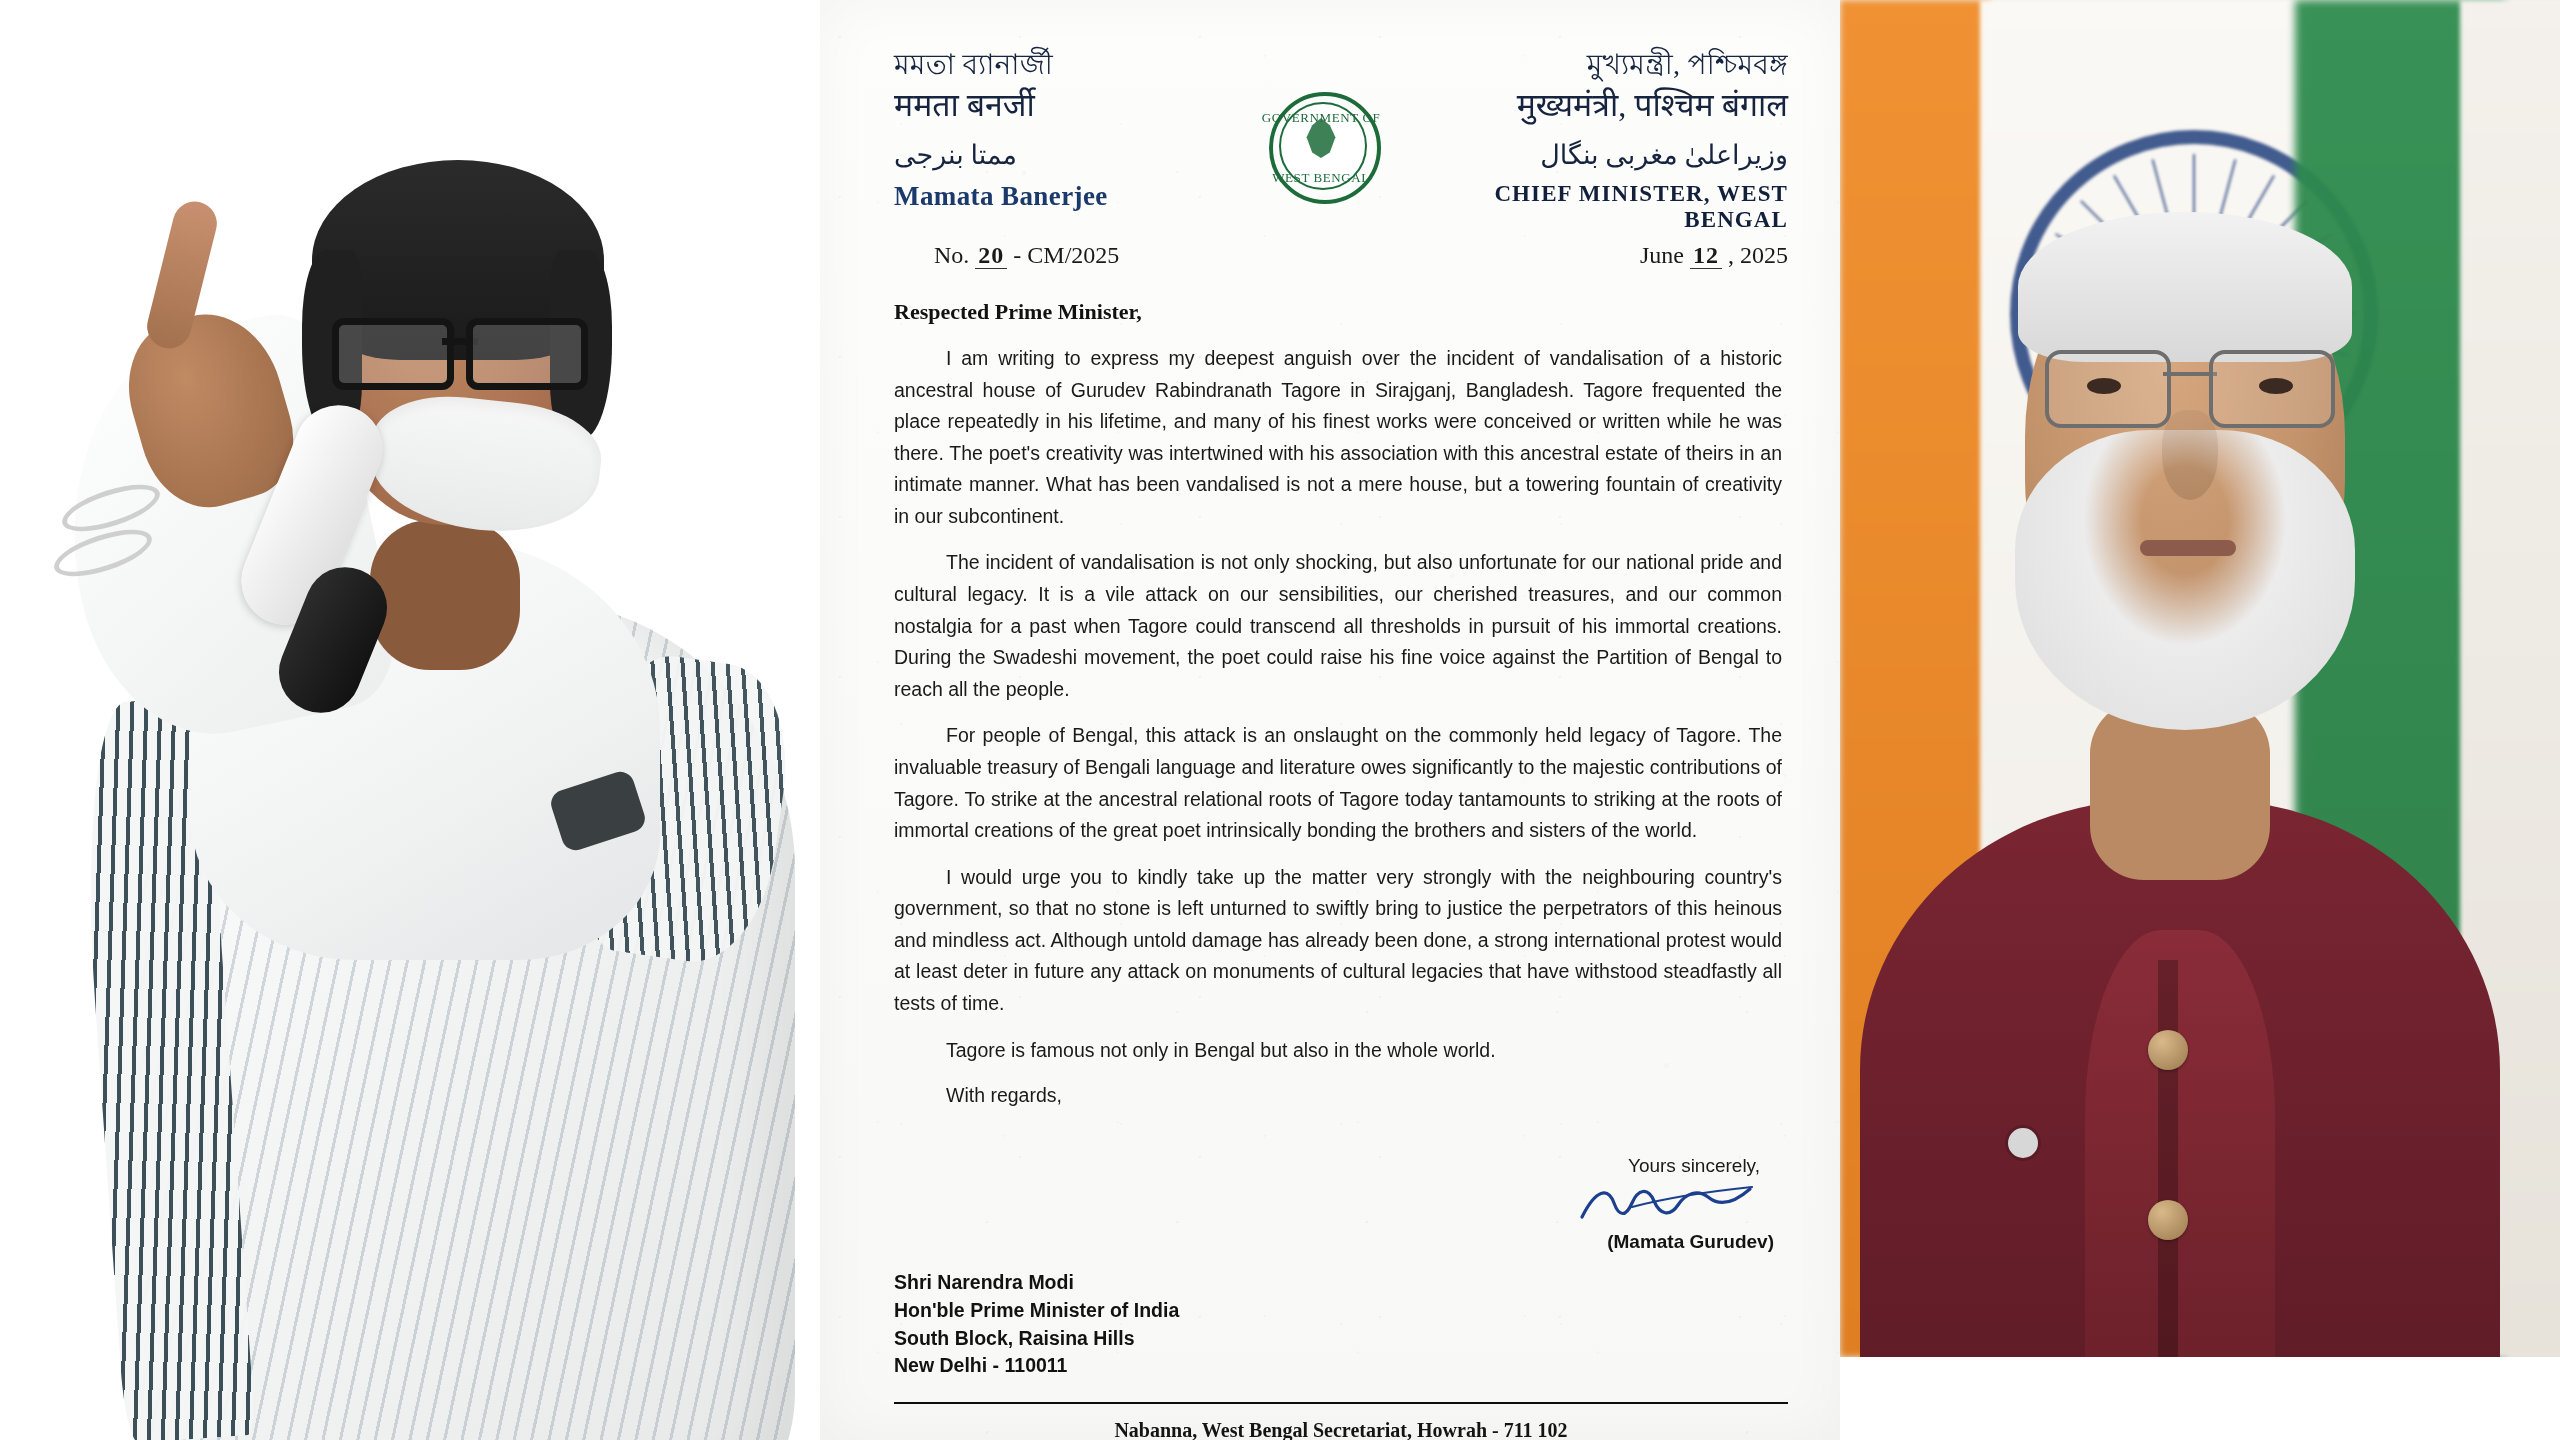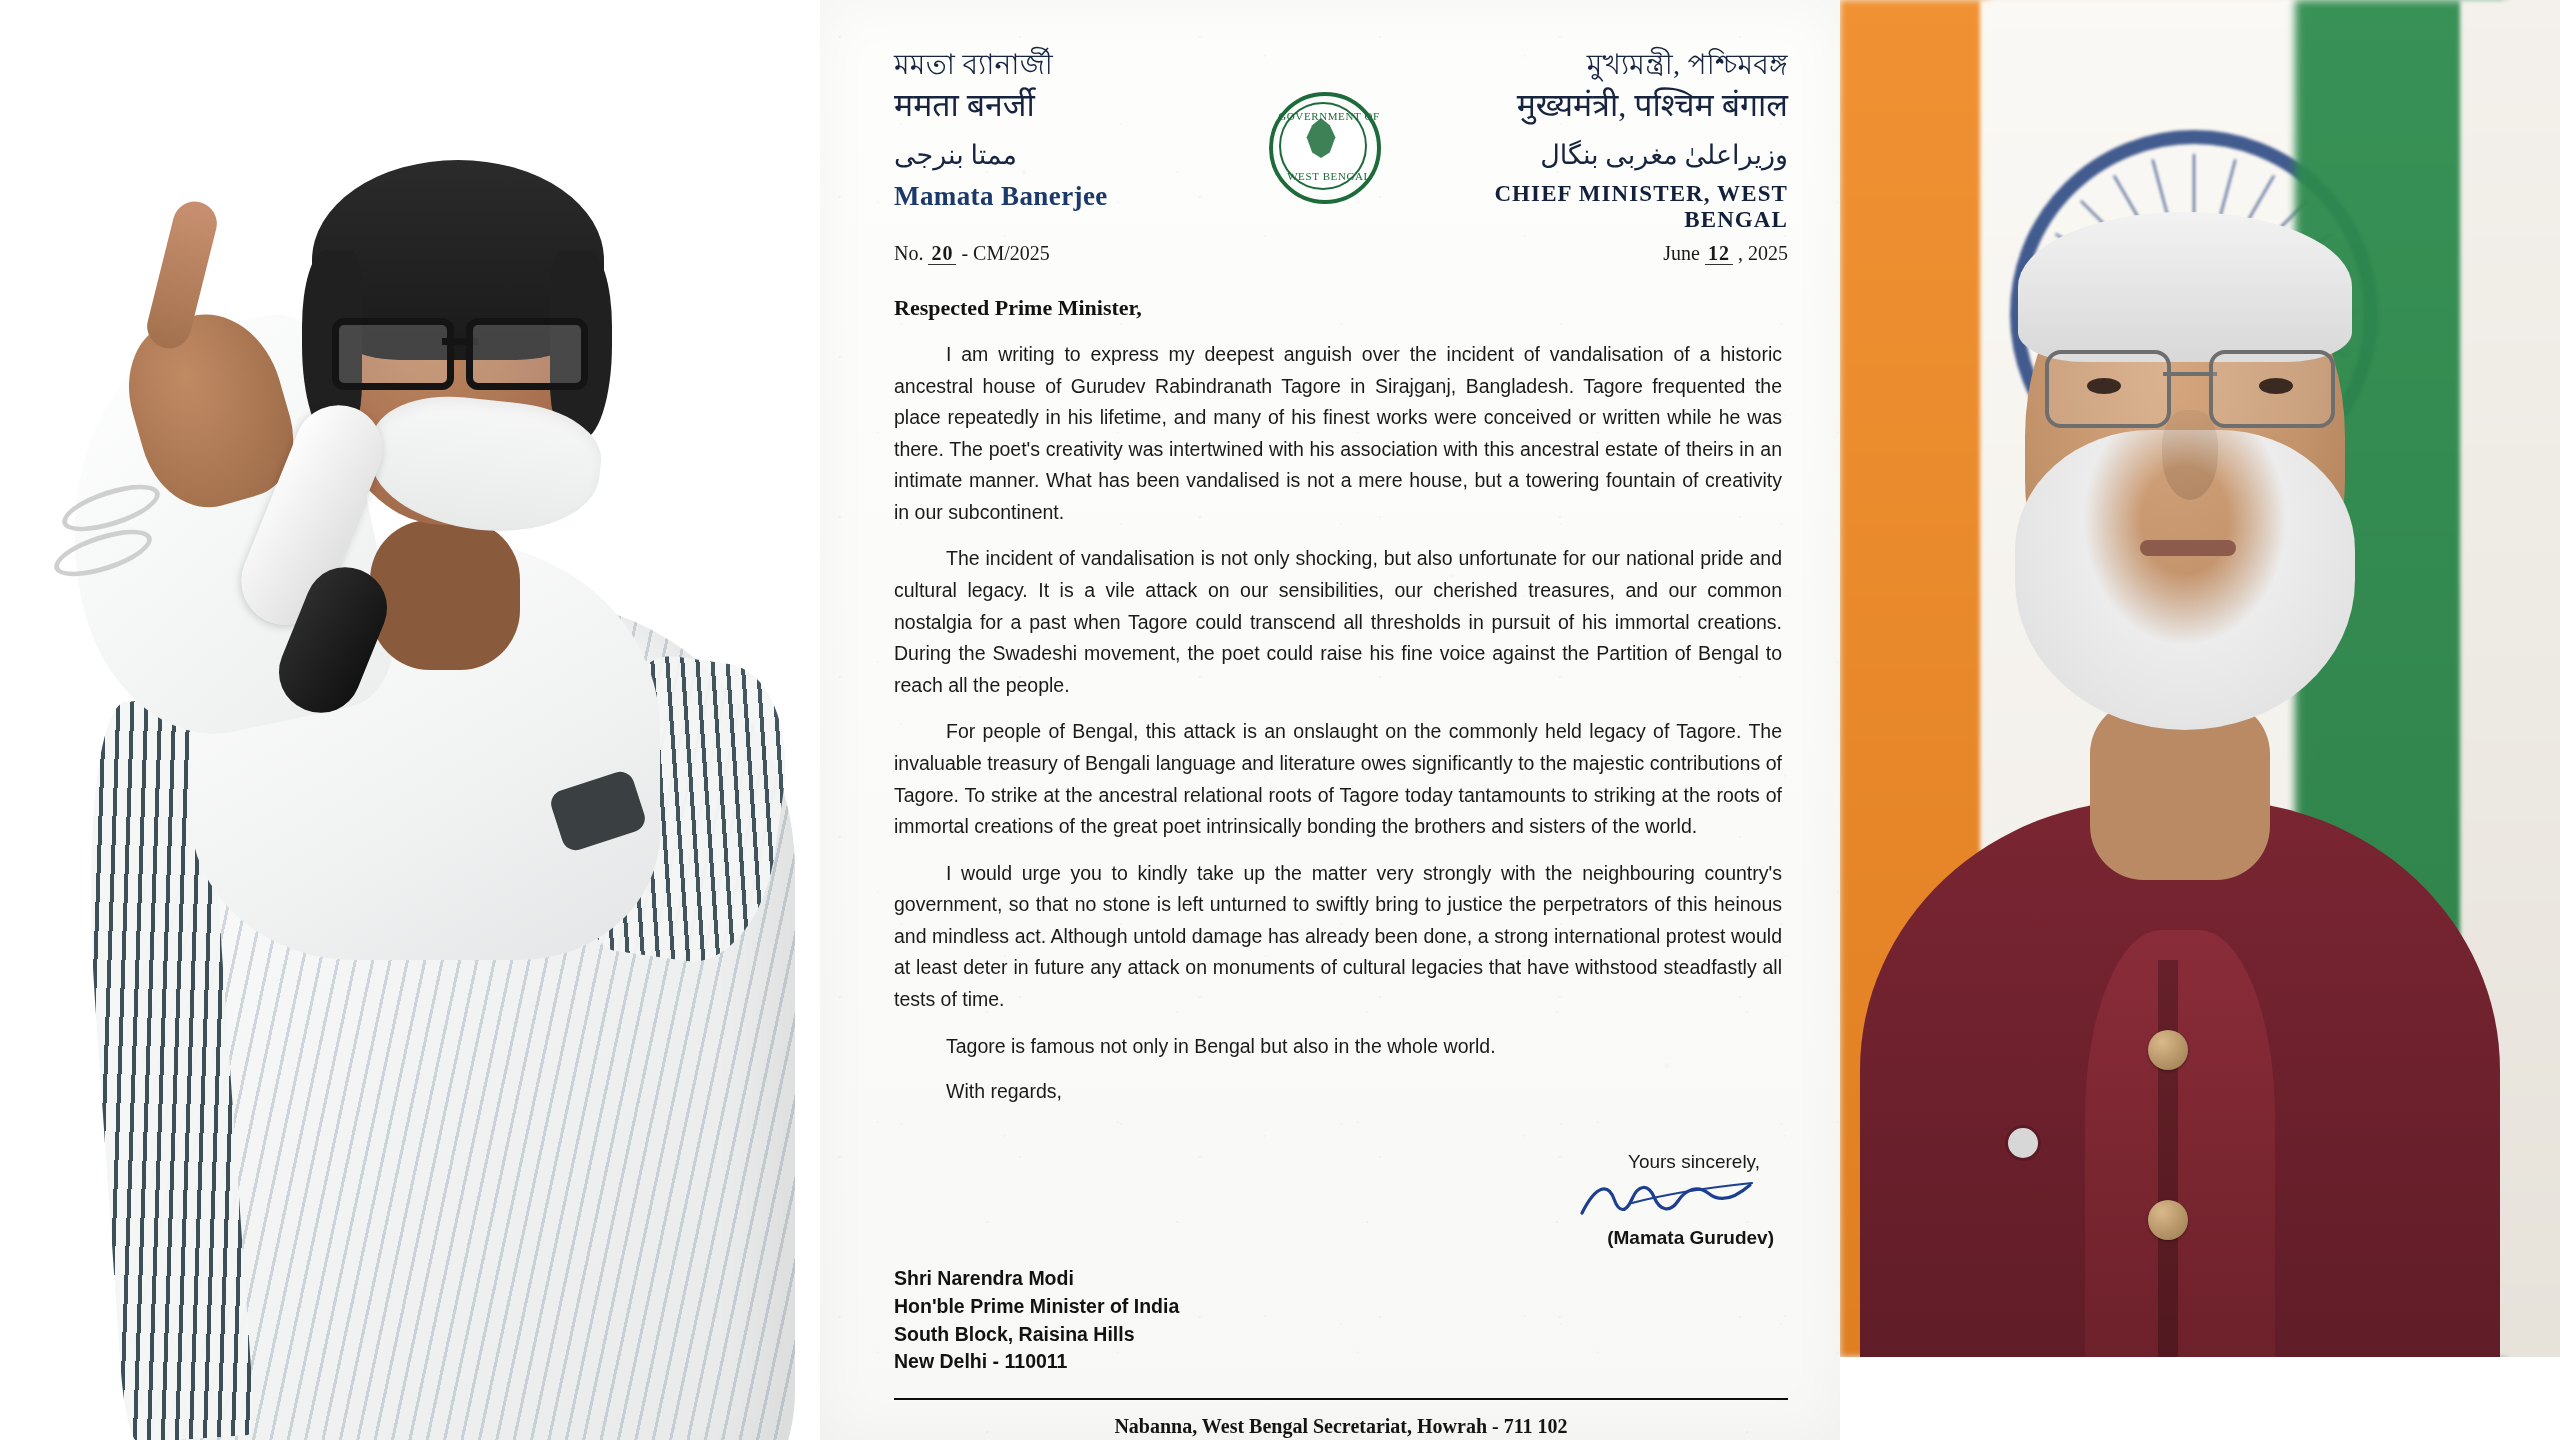--- a/index.html
+++ b/index.html
@@ -339,38 +339,39 @@
   .emblem .lions {
     position: absolute;
     left: 40px; top: 44px;
     width: 40px; height: 40px;
     background: #1d6b3a;
     clip-path: polygon(50% 0%, 72% 18%, 86% 48%, 72% 86%, 50% 100%, 28% 86%, 14% 48%, 28% 18%);
     opacity: 0.85;
   }
   .emblem .arc-top, .emblem .arc-bot {
     position: absolute;
-    left: 8px; width: 120px;
+    left: 0; width: 120px;
     text-align: center;
     font-family: "Liberation Serif", serif;
-    font-size: 11px;
+    font-size: 13px;
     color: #1d6b3a;
     letter-spacing: 0.6px;
   }
   .emblem .arc-top { top: 36px; }
   .emblem .arc-bot { top: 96px; }
 
   .refline {
     display: flex;
     justify-content: space-between;
     align-items: baseline;
     margin-top: 6px;
     font-family: "Liberation Serif", serif;
-    font-size: 20px;
+    font-size: 24px;
     color: #1a1a1a;
+    margin-left: 40px;
   }
   .ref-no .handwritten, .date-line .handwritten {
     font-family: "Liberation Serif", serif;
     font-weight: bold;
     border-bottom: 1px solid #333;
     padding: 0 3px;
     letter-spacing: 1px;
   }
 
   .salutation {

